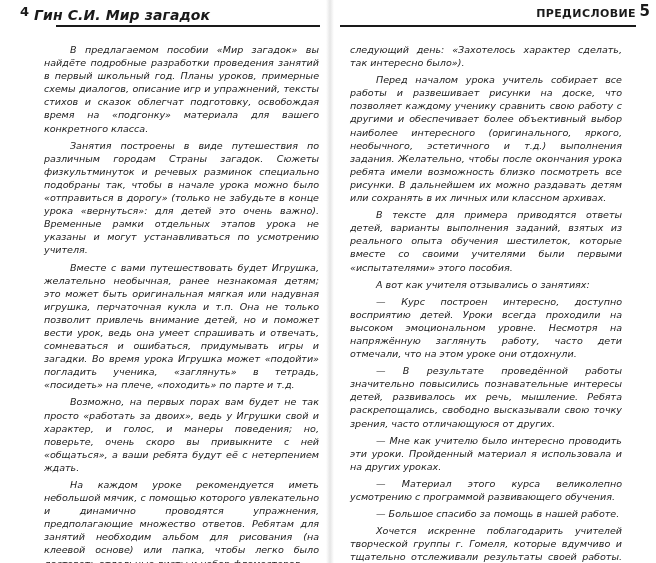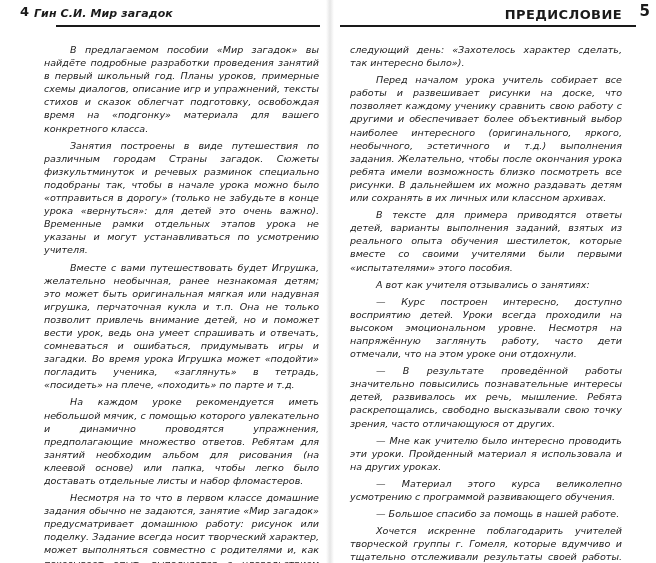--- a/index.html
+++ b/index.html
@@ -6,23 +6,23 @@
   body { width: 656px; height: 563px; overflow: hidden; position: relative; font-family: "DejaVu Sans", sans-serif; color: #1a1a1a; }
   .page { position: absolute; top: 0; height: 563px; }
   .page-left { left: 0; width: 330px; }
   .page-right { left: 330px; width: 326px; }
   .header { position: absolute; top: 6px; height: 16px; }
   .page-left .header { left: 20px; right: 8px; }
   .page-right .header { left: 10px; right: 6px; }
   .pnum { font-weight: bold; font-size: 13px; position: absolute; top: -2px; font-style: normal; }
   .page-left .pnum { left: 0; }
   .page-right .pnum { right: 0; font-size: 15px; top: -4px; }
-  .running { font-size: 11px; font-weight: bold; position: absolute; top: 1px; letter-spacing: 0.1px; }
+  .running { font-size: 14px; font-weight: bold; position: absolute; top: 1px; letter-spacing: 0.1px; }
   .page-left .running { left: 14px; font-style: italic; }
-  .page-right .running { right: 28px; font-size: 13px; letter-spacing: 0.4px; }
+  .page-right .running { right: 14px; font-size: 11px; letter-spacing: 0.4px; }
   .rule { position: absolute; top: 19px; height: 2px; background: #1a1a1a; }
   .page-left .rule { left: 36px; right: 2px; }
   .page-right .rule { left: 0px; right: 14px; }
   .text { position: absolute; font-style: italic; font-size: 9.55px; line-height: 13.1px; text-align: justify; }
   .page-left .text { top: 39px; left: 40px; width: 283px; }
   .page-right .text { top: 39px; left: 16px; width: 280px; }
   .text p { margin: 4px; text-indent: 26px; }
   .text p.noindent { text-indent: 0; }
   .gutter { position: absolute; left: 326px; top: 0; width: 8px; height: 563px; background: linear-gradient(to right, #ffffff, #e6e6e6 50%, #ffffff); }
 </style>
@@ -32,20 +32,21 @@
 <div class="page page-left">
   <div class="header">
     <span class="pnum">4</span>
     <span class="running">Гин С.И. Мир загадок</span>
     <div class="rule"></div>
   </div>
   <div class="text">
     <p>В предлагаемом пособии «Мир загадок» вы найдёте подробные разработки проведения занятий в первый школьный год. Планы уроков, примерные схемы диалогов, описание игр и упражнений, тексты стихов и сказок облегчат подготовку, освобождая время на «подгонку» материала для вашего конкретного класса.</p>
     <p>Занятия построены в виде путешествия по различным городам Страны загадок. Сюжеты физкультминуток и речевых разминок специально подобраны так, чтобы в начале урока можно было «отправиться в дорогу» (только не забудьте в конце урока «вернуться»: для детей это очень важно). Временные рамки отдельных этапов урока не указаны и могут устанавливаться по усмотрению учителя.</p>
     <p>Вместе с вами путешествовать будет Игрушка, желательно необычная, ранее незнакомая детям; это может быть оригинальная мягкая или надувная игрушка, перчаточная кукла и т.п. Она не только позволит привлечь внимание детей, но и поможет вести урок, ведь она умеет спрашивать и отвечать, сомневаться и ошибаться, придумывать игры и загадки. Во время урока Игрушка может «подойти» погладить ученика, «заглянуть» в тетрадь, «посидеть» на плече, «походить» по парте и т.д.</p>
+    <p>Возможно, на первых порах вам будет не так просто «работать за двоих», ведь у Игрушки свой и характер, и голос, и манеры поведения; но, поверьте, очень скоро вы привыкните с ней «общаться», а ваши ребята будут её с нетерпением ждать.</p>
     <p>На каждом уроке рекомендуется иметь небольшой мячик, с помощью которого увлекательно и динамично проводятся упражнения, предполагающие множество ответов. Ребятам для занятий необходим альбом для рисования (на клеевой основе) или папка, чтобы легко было доставать отдельные листы и набор фломастеров.</p>
     <p>Несмотря на то что в первом классе домашние задания обычно не задаются, занятие «Мир загадок» предусматривает домашнюю работу: рисунок или поделку. Задание всегда носит творческий характер, может выполняться совместно с родителями и, как показывает опыт, выполняется с удовольствием (нередко готовые работы дети приносят на</p>
   </div>
 </div>
 
 <div class="gutter"></div>
 
 <div class="page page-right">
   <div class="header">
     <span class="running">ПРЕДИСЛОВИЕ</span>

